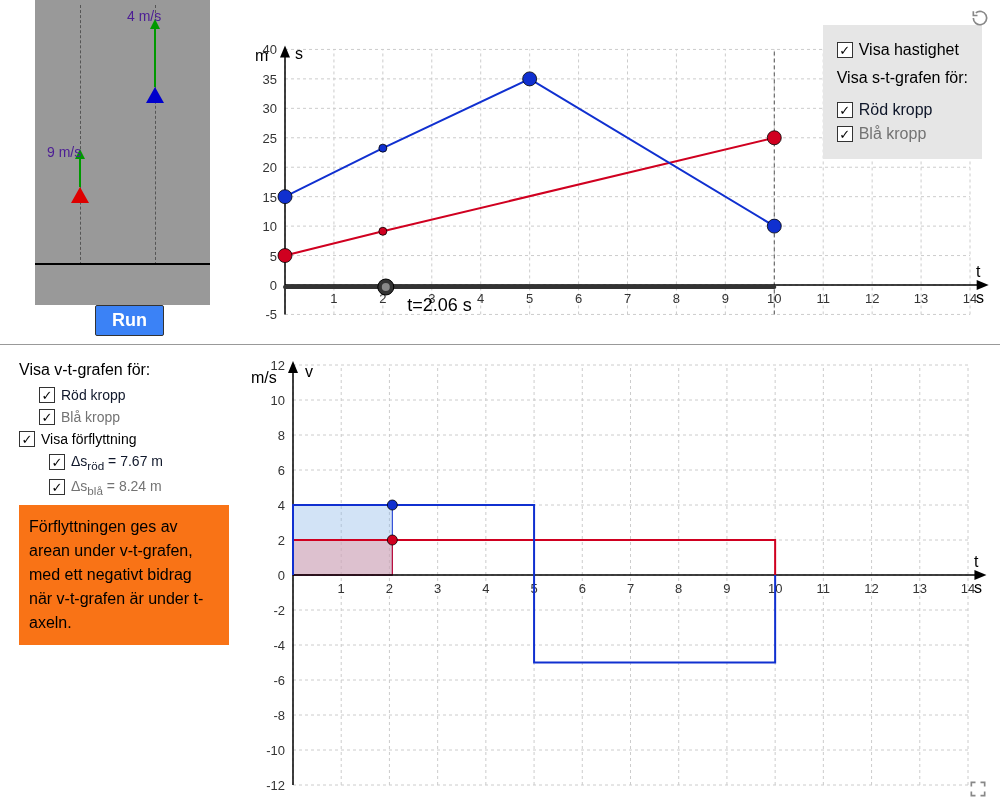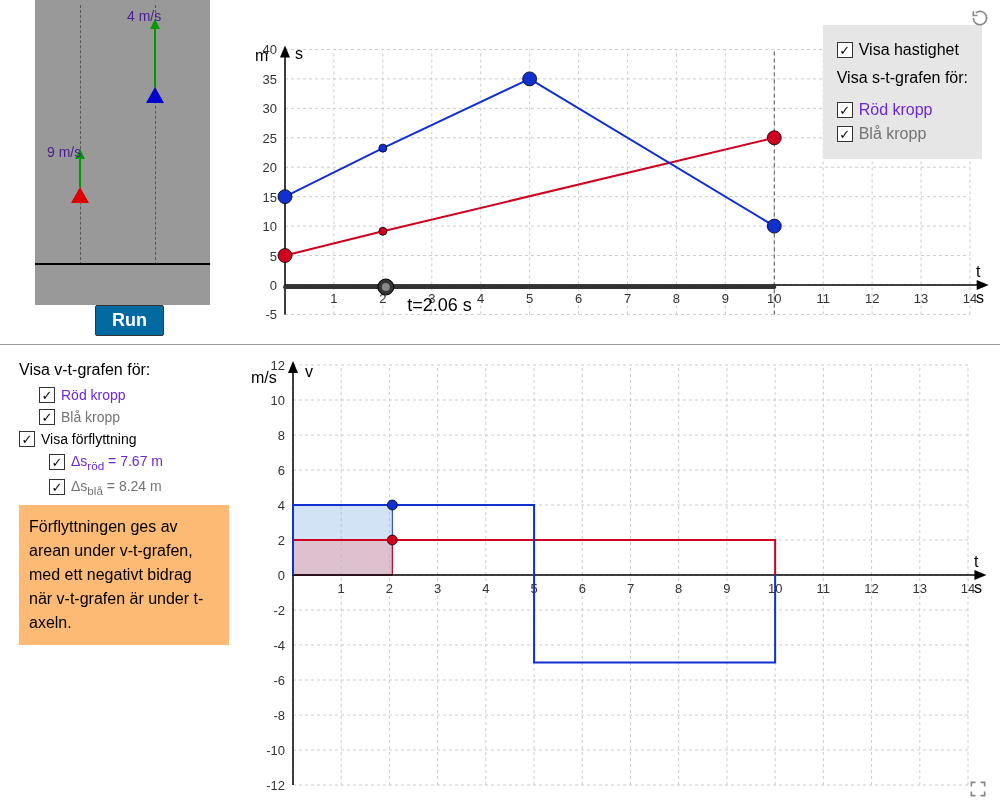--- a/index.html
+++ b/index.html
@@ -68,21 +68,21 @@
   }
   .vel-label {
     position: absolute;
     color: #4c1d95;
     font-size: 14px;
   }
   .run-btn {
     position: absolute;
     bottom: 8px;
     left: 95px;
-    background: #0369a1;
+    background: #3b82f6;
     color: #fff;
     font-weight: bold;
     font-size: 18px;
     padding: 4px 16px;
     border: 1px solid #333;
     border-radius: 2px;
     cursor: pointer;
   }
   .graph-panel {
     flex: 1;
@@ -116,41 +116,41 @@
     display: flex;
     height: 464px;
   }
   .left-controls {
     width: 235px;
     padding: 8px 6px;
     margin-left: 13px;
   }
   .ctrl-title { font-size: 16px; margin: 8px 0; }
   .info-box {
-    background: #fdba74;
+    background: #f97316;
     padding: 10px;
     font-size: 16px;
     line-height: 1.5;
     margin-top: 8px;
   }
   .reset-icon {
     position: absolute;
     top: 8px; right: 10px;
     width: 20px; height: 20px;
     cursor: pointer;
     color: #888;
   }
   .fullscreen-icon {
     position: absolute;
     bottom: 10px; right: 12px;
     width: 20px; height: 20px;
     cursor: pointer;
     color: #888;
   }
-  .red-txt { color: #6d28d9; }
+  .red-txt { color: #0f172a; }
   .blue-txt { color: #737373; }
   .tick-label { font-size: 13px; fill: #333; }
   .axis-label { font-size: 16px; fill: #000; }
   .time-readout { font-size: 18px; }
 </style>
 </head>
 <body>
 
 <div class="top-section">
   <div class="sim-panel">

